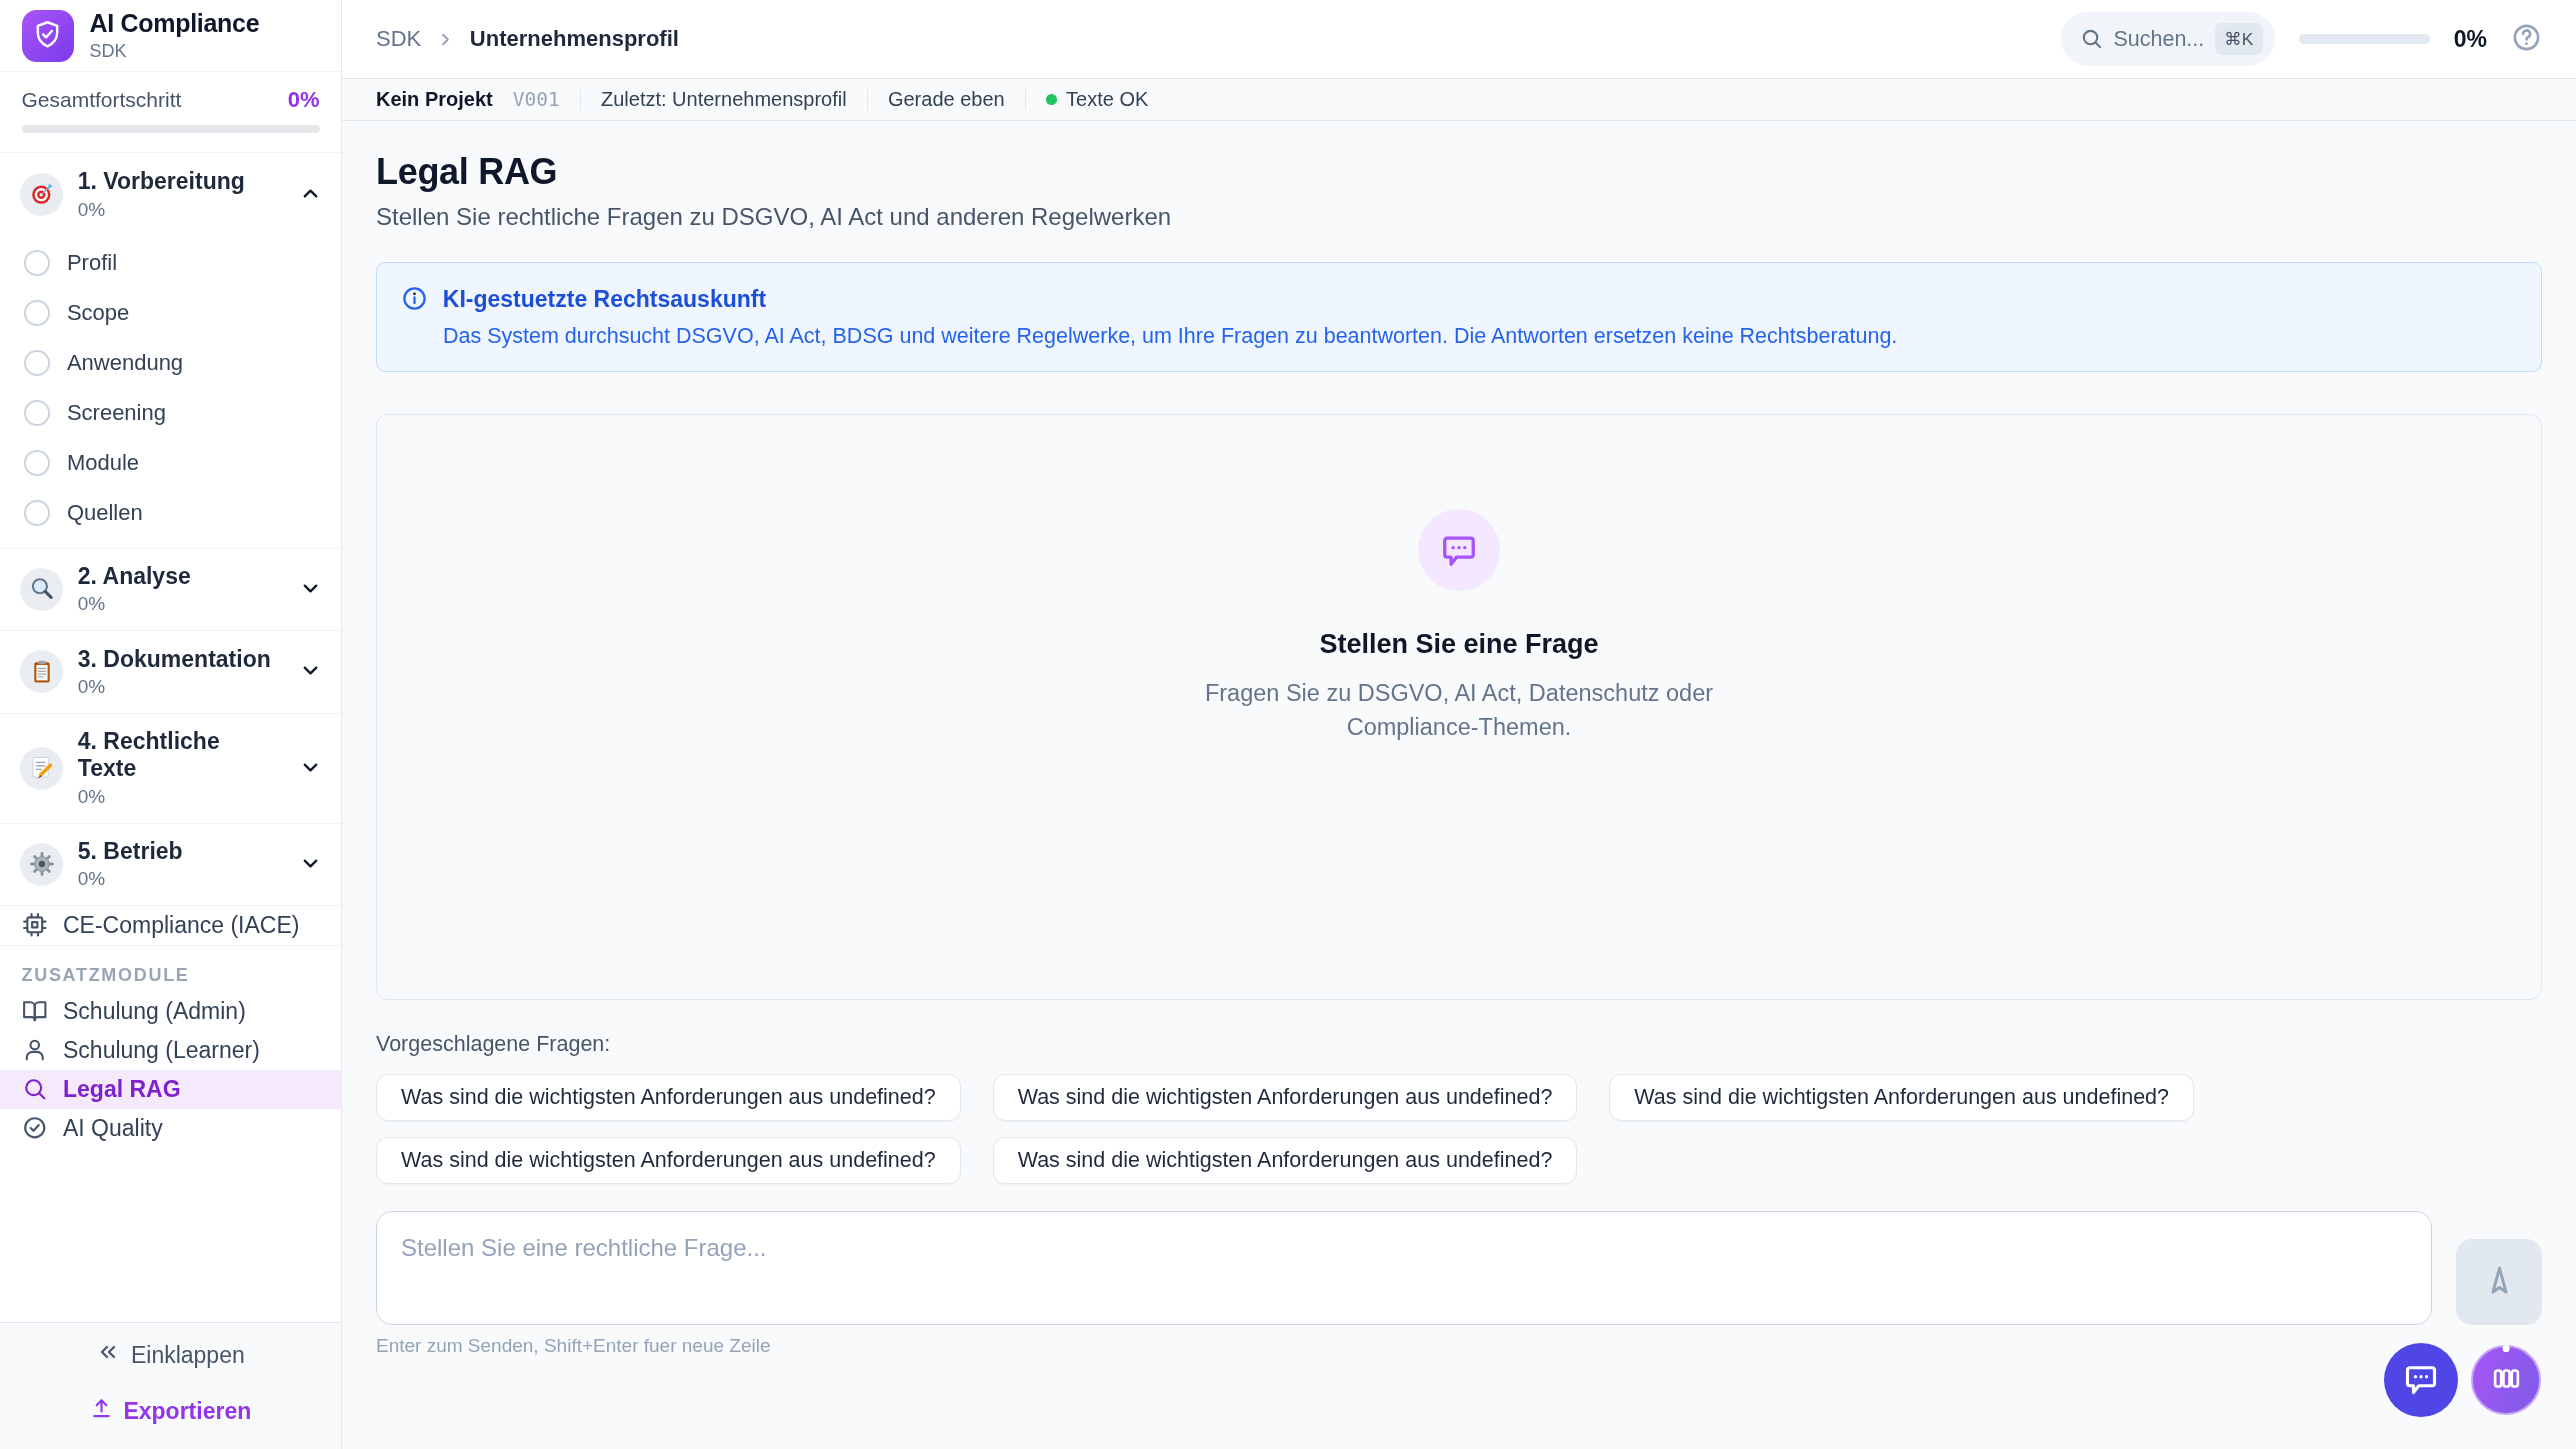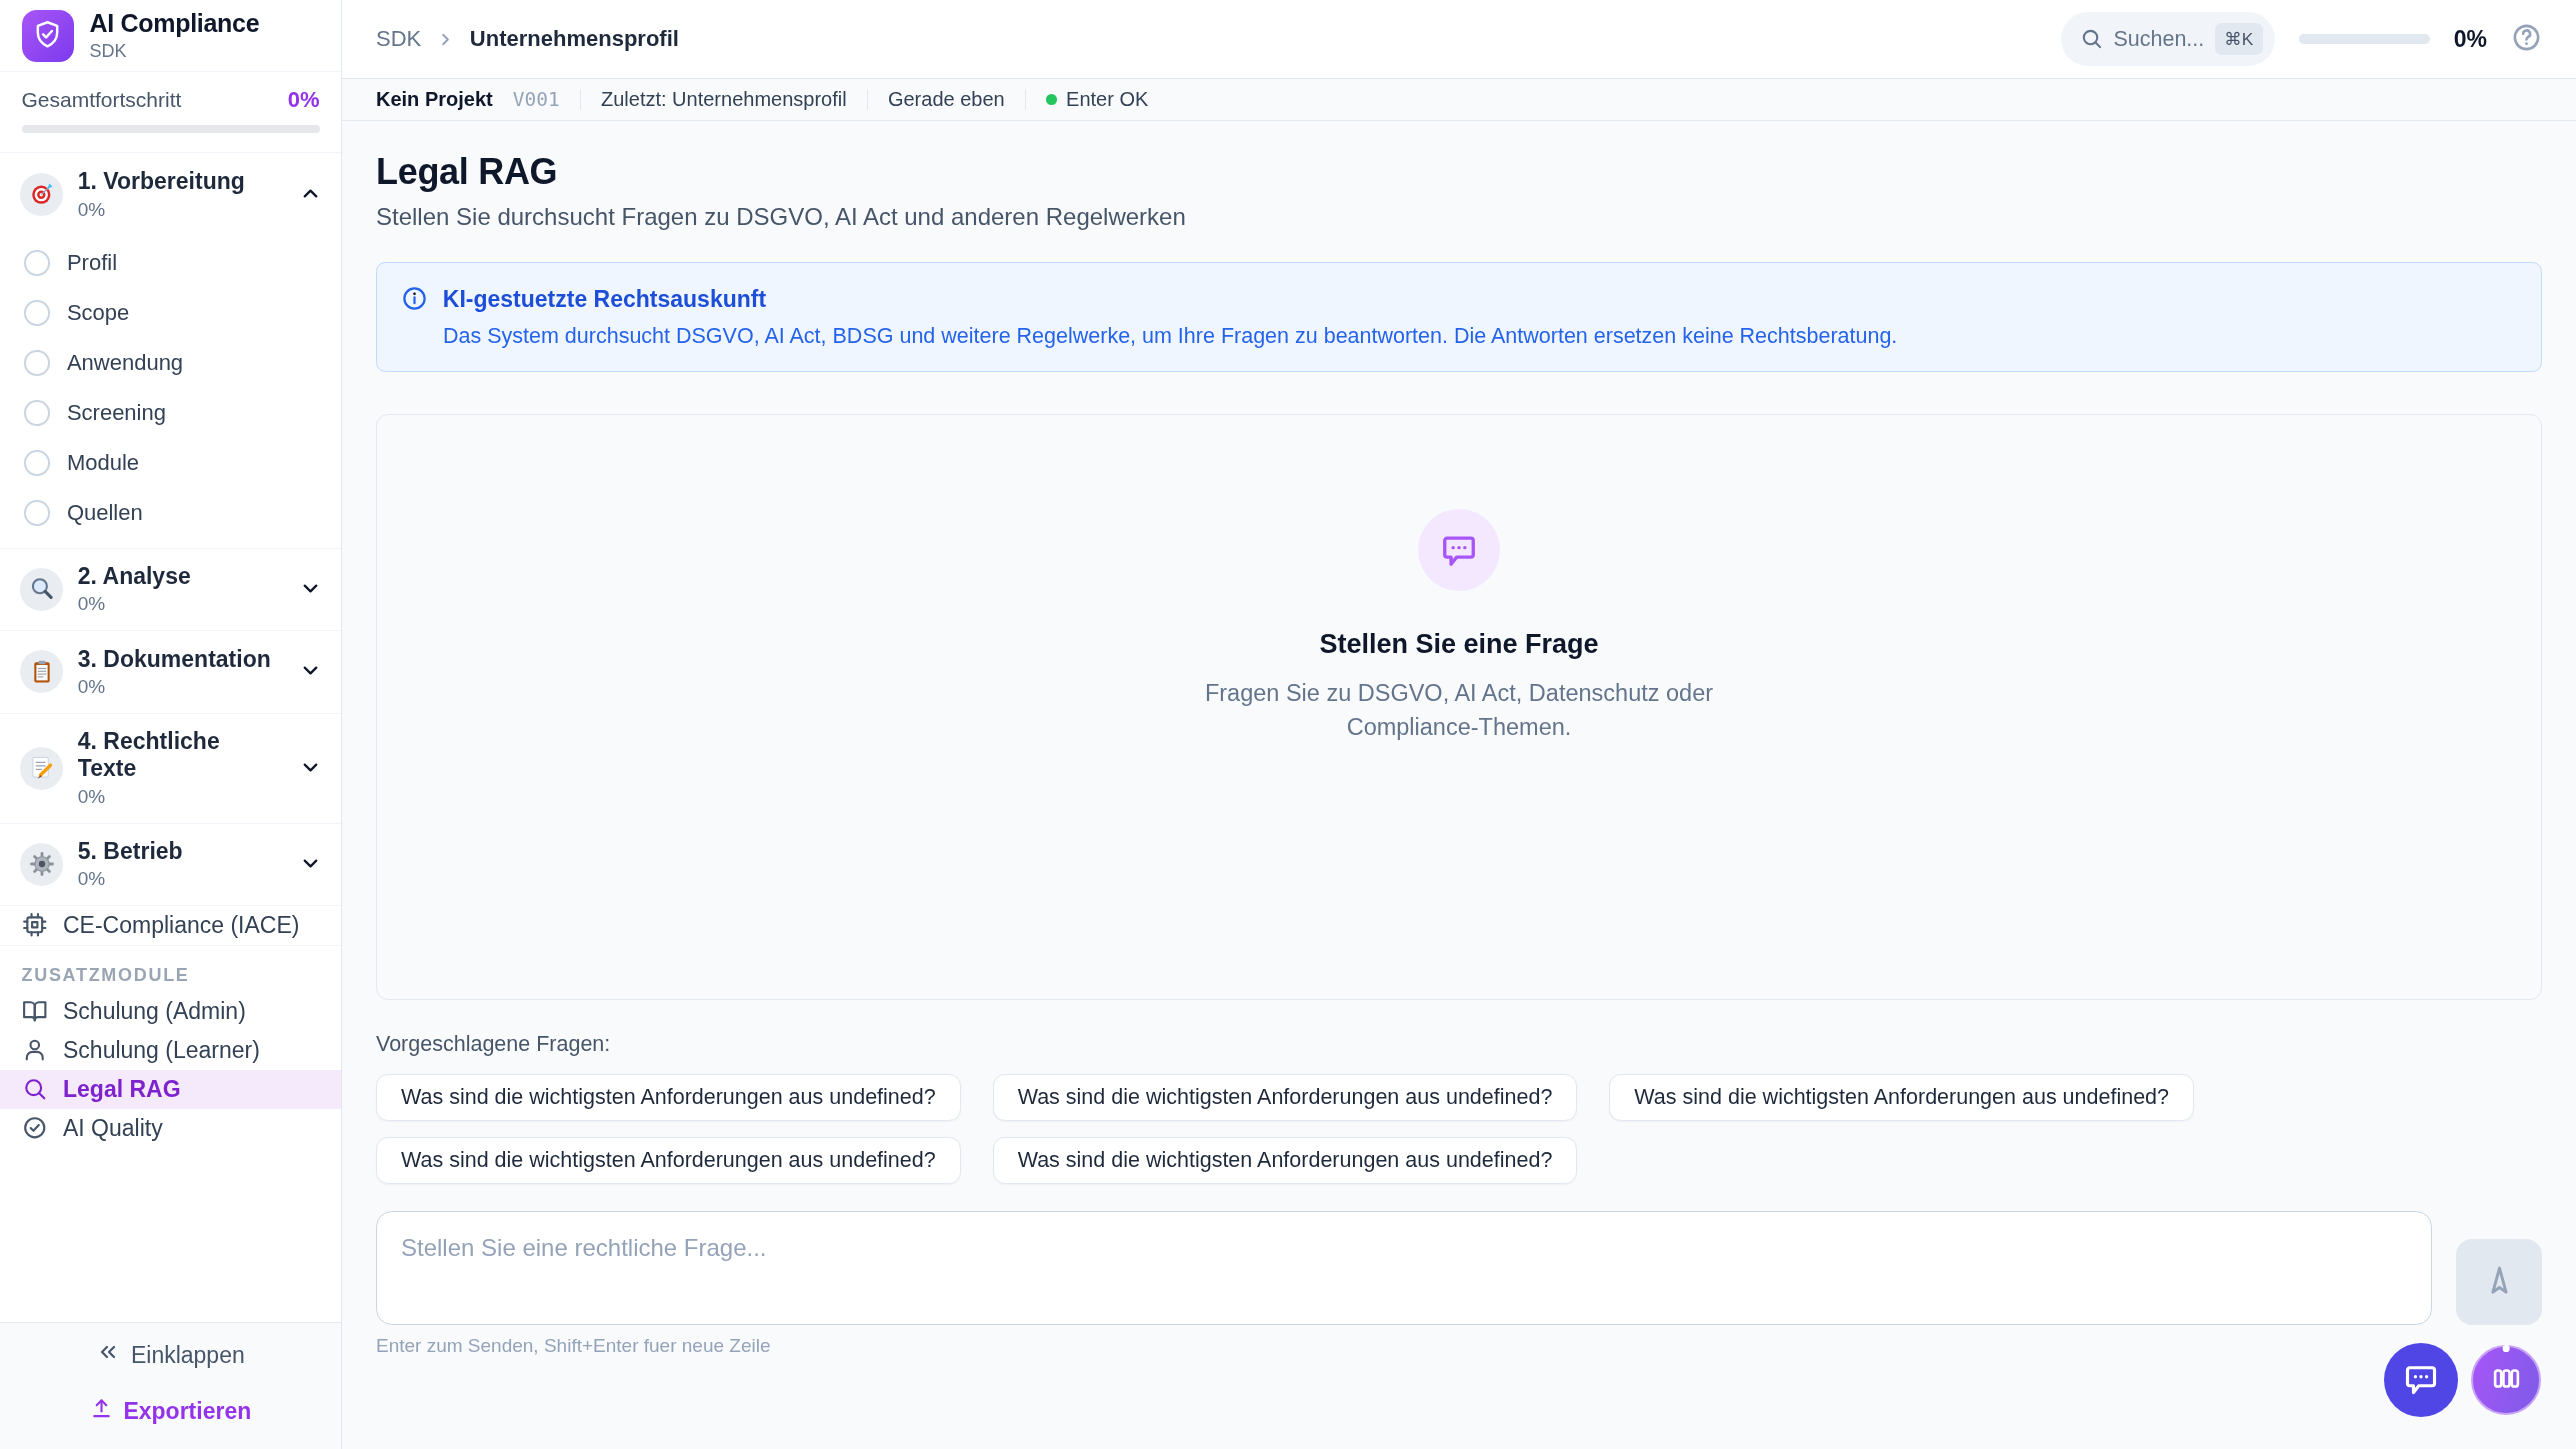--- a/index.html
+++ b/index.html
@@ -417,27 +417,27 @@
     <div class="statusbar">
       <span class="st-project">Kein Projekt</span>
       <span class="st-version">V001</span>
       <span class="st-sep"></span>
       <span class="st-text">Zuletzt: Unternehmensprofil</span>
       <span class="st-sep"></span>
       <span class="st-text">Gerade eben</span>
       <span class="st-sep"></span>
       <span class="sync-wrap">
         <span class="sync-dot"></span>
-        <span class="st-text">Enter OK</span>
+        <span class="st-text">Texte OK</span>
       </span>
     </div>
 
     <div class="content">
       <h1 class="page-title">Legal RAG</h1>
-      <p class="page-sub">Stellen Sie durchsucht Fragen zu DSGVO, AI Act und anderen Regelwerken</p>
+      <p class="page-sub">Stellen Sie rechtliche Fragen zu DSGVO, AI Act und anderen Regelwerken</p>
 
       <div class="infobox">
         <div class="infobox-titlerow">
           <span>
             <svg viewBox="0 0 24 24">
                 <circle cx="12" cy="12" r="9"></circle>
                 <path d="M12 11v5.2"></path>
                 <circle cx="12" cy="7.8" r="1.2" fill="currentColor" stroke="none"></circle>
               </svg>
           </span>

